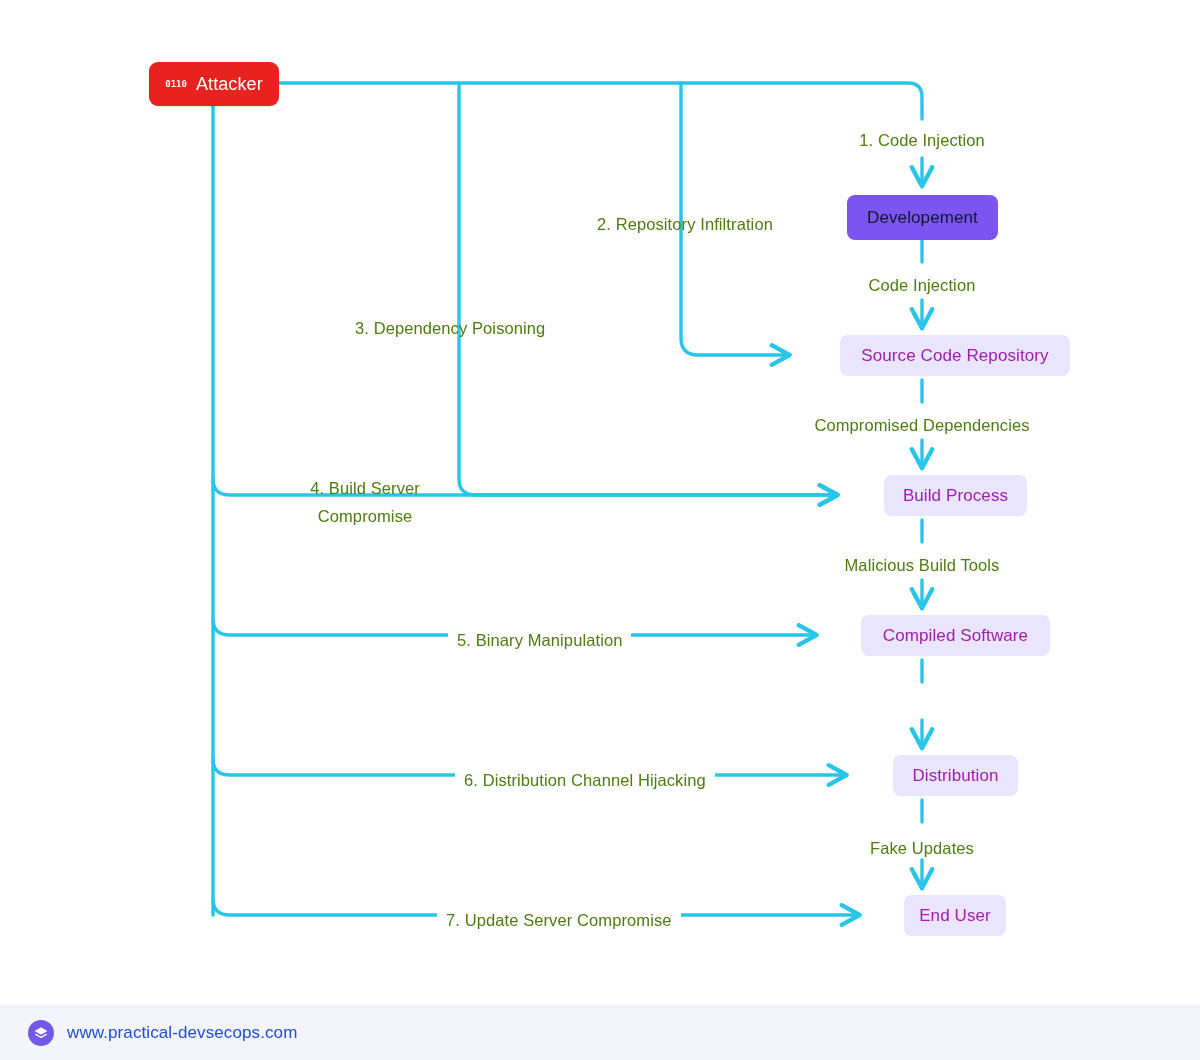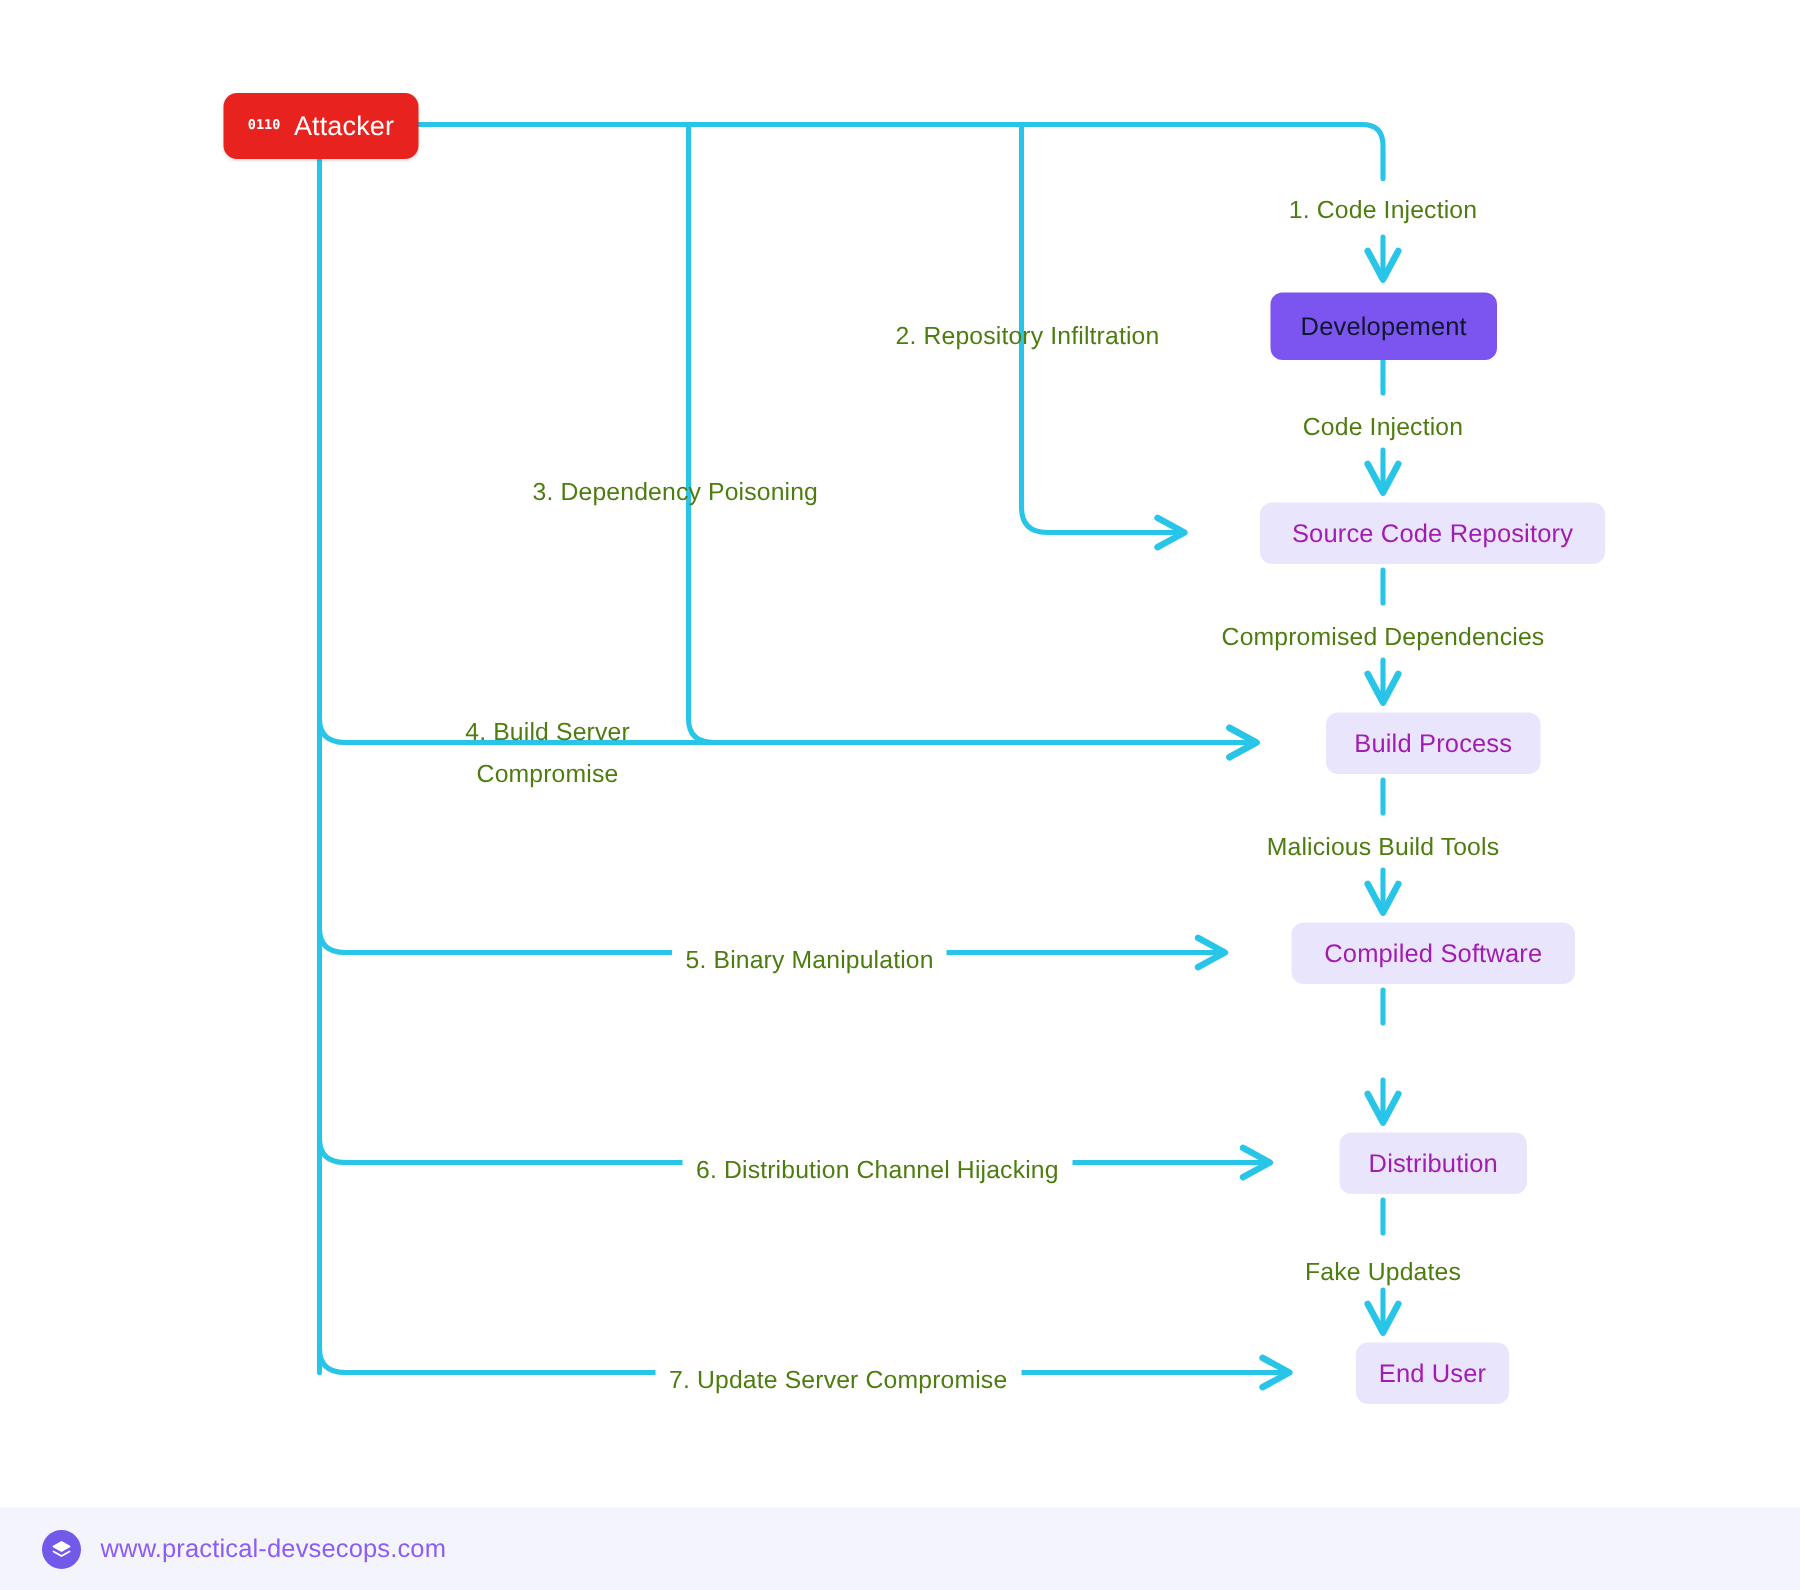--- a/index.html
+++ b/index.html
@@ -99,21 +99,21 @@
     width: 26px; height: 26px;
     border-radius: 50%;
     background: #7259ea;
     display: flex;
     align-items: center;
     justify-content: center;
     flex: none;
   }
   .footer-url {
     font-size: 17px;
-    color: #8b5cf6;
+    color: #1d4ed8;
     letter-spacing: 0.1px;
   }
 </style>
 </head>
 <body>
 
 <div id="canvas">
 
   <svg id="edges" viewBox="0 0 1200 1005" width="1200" height="1005">
     <defs>

